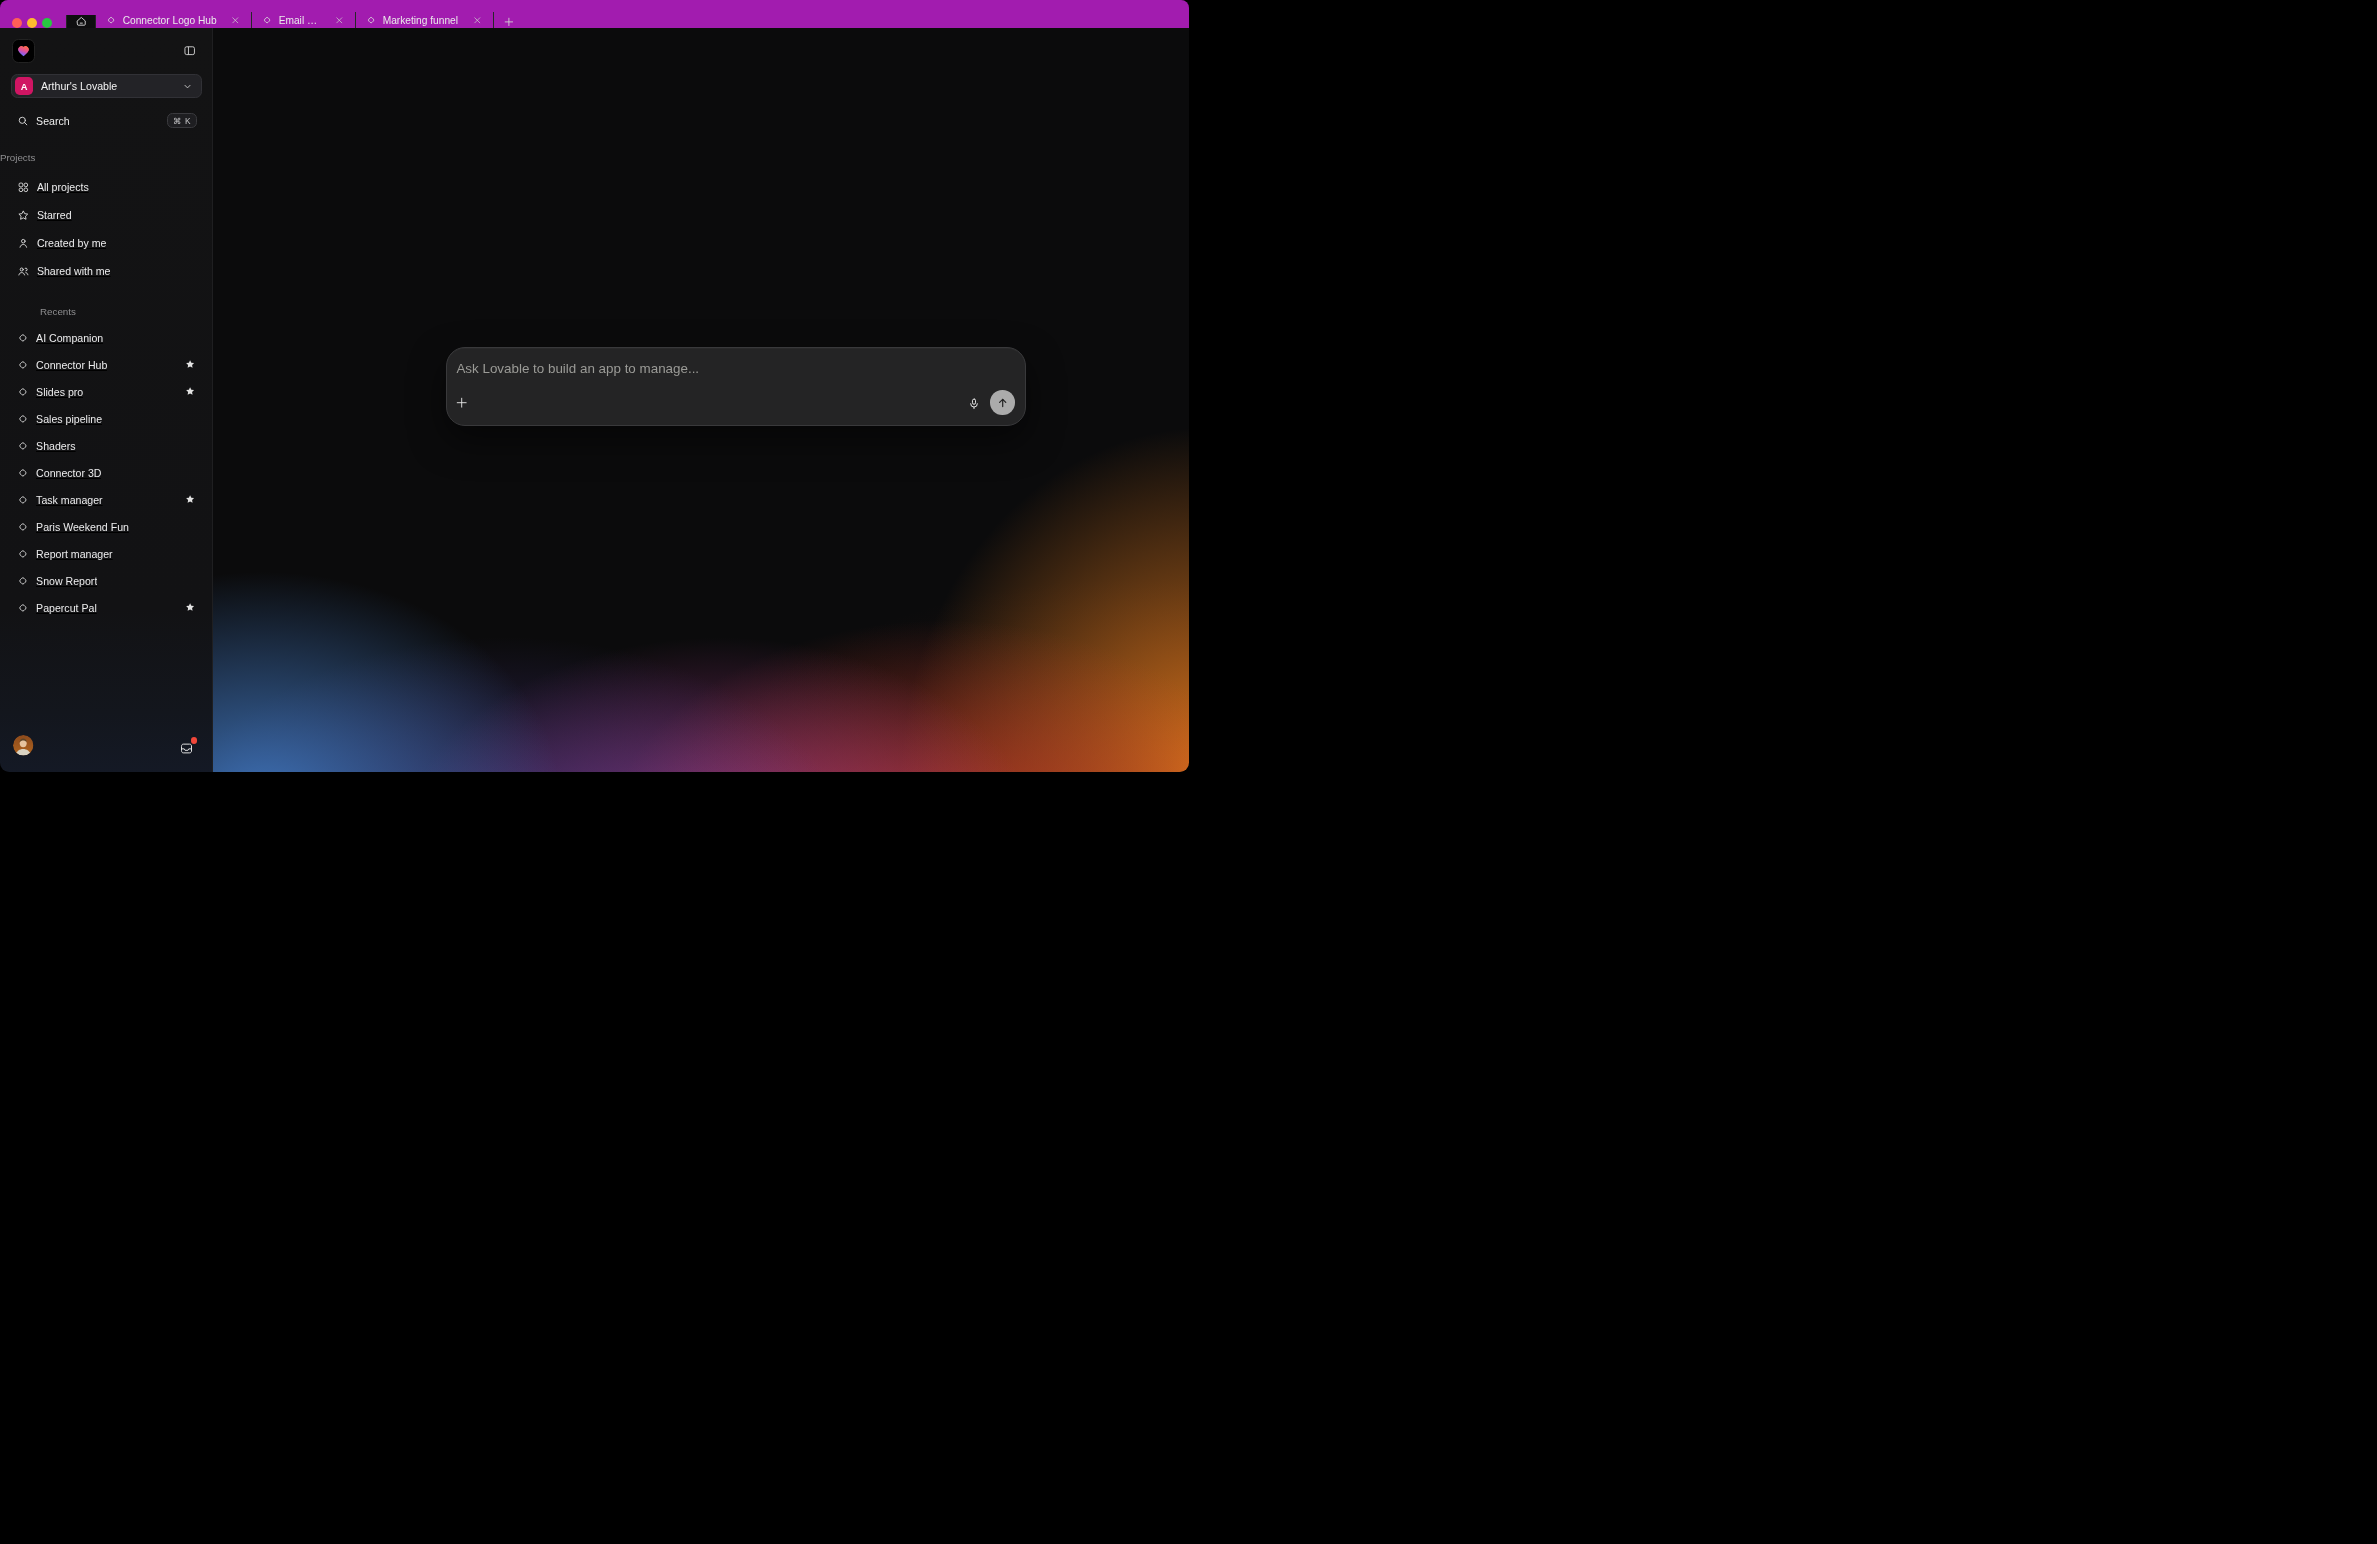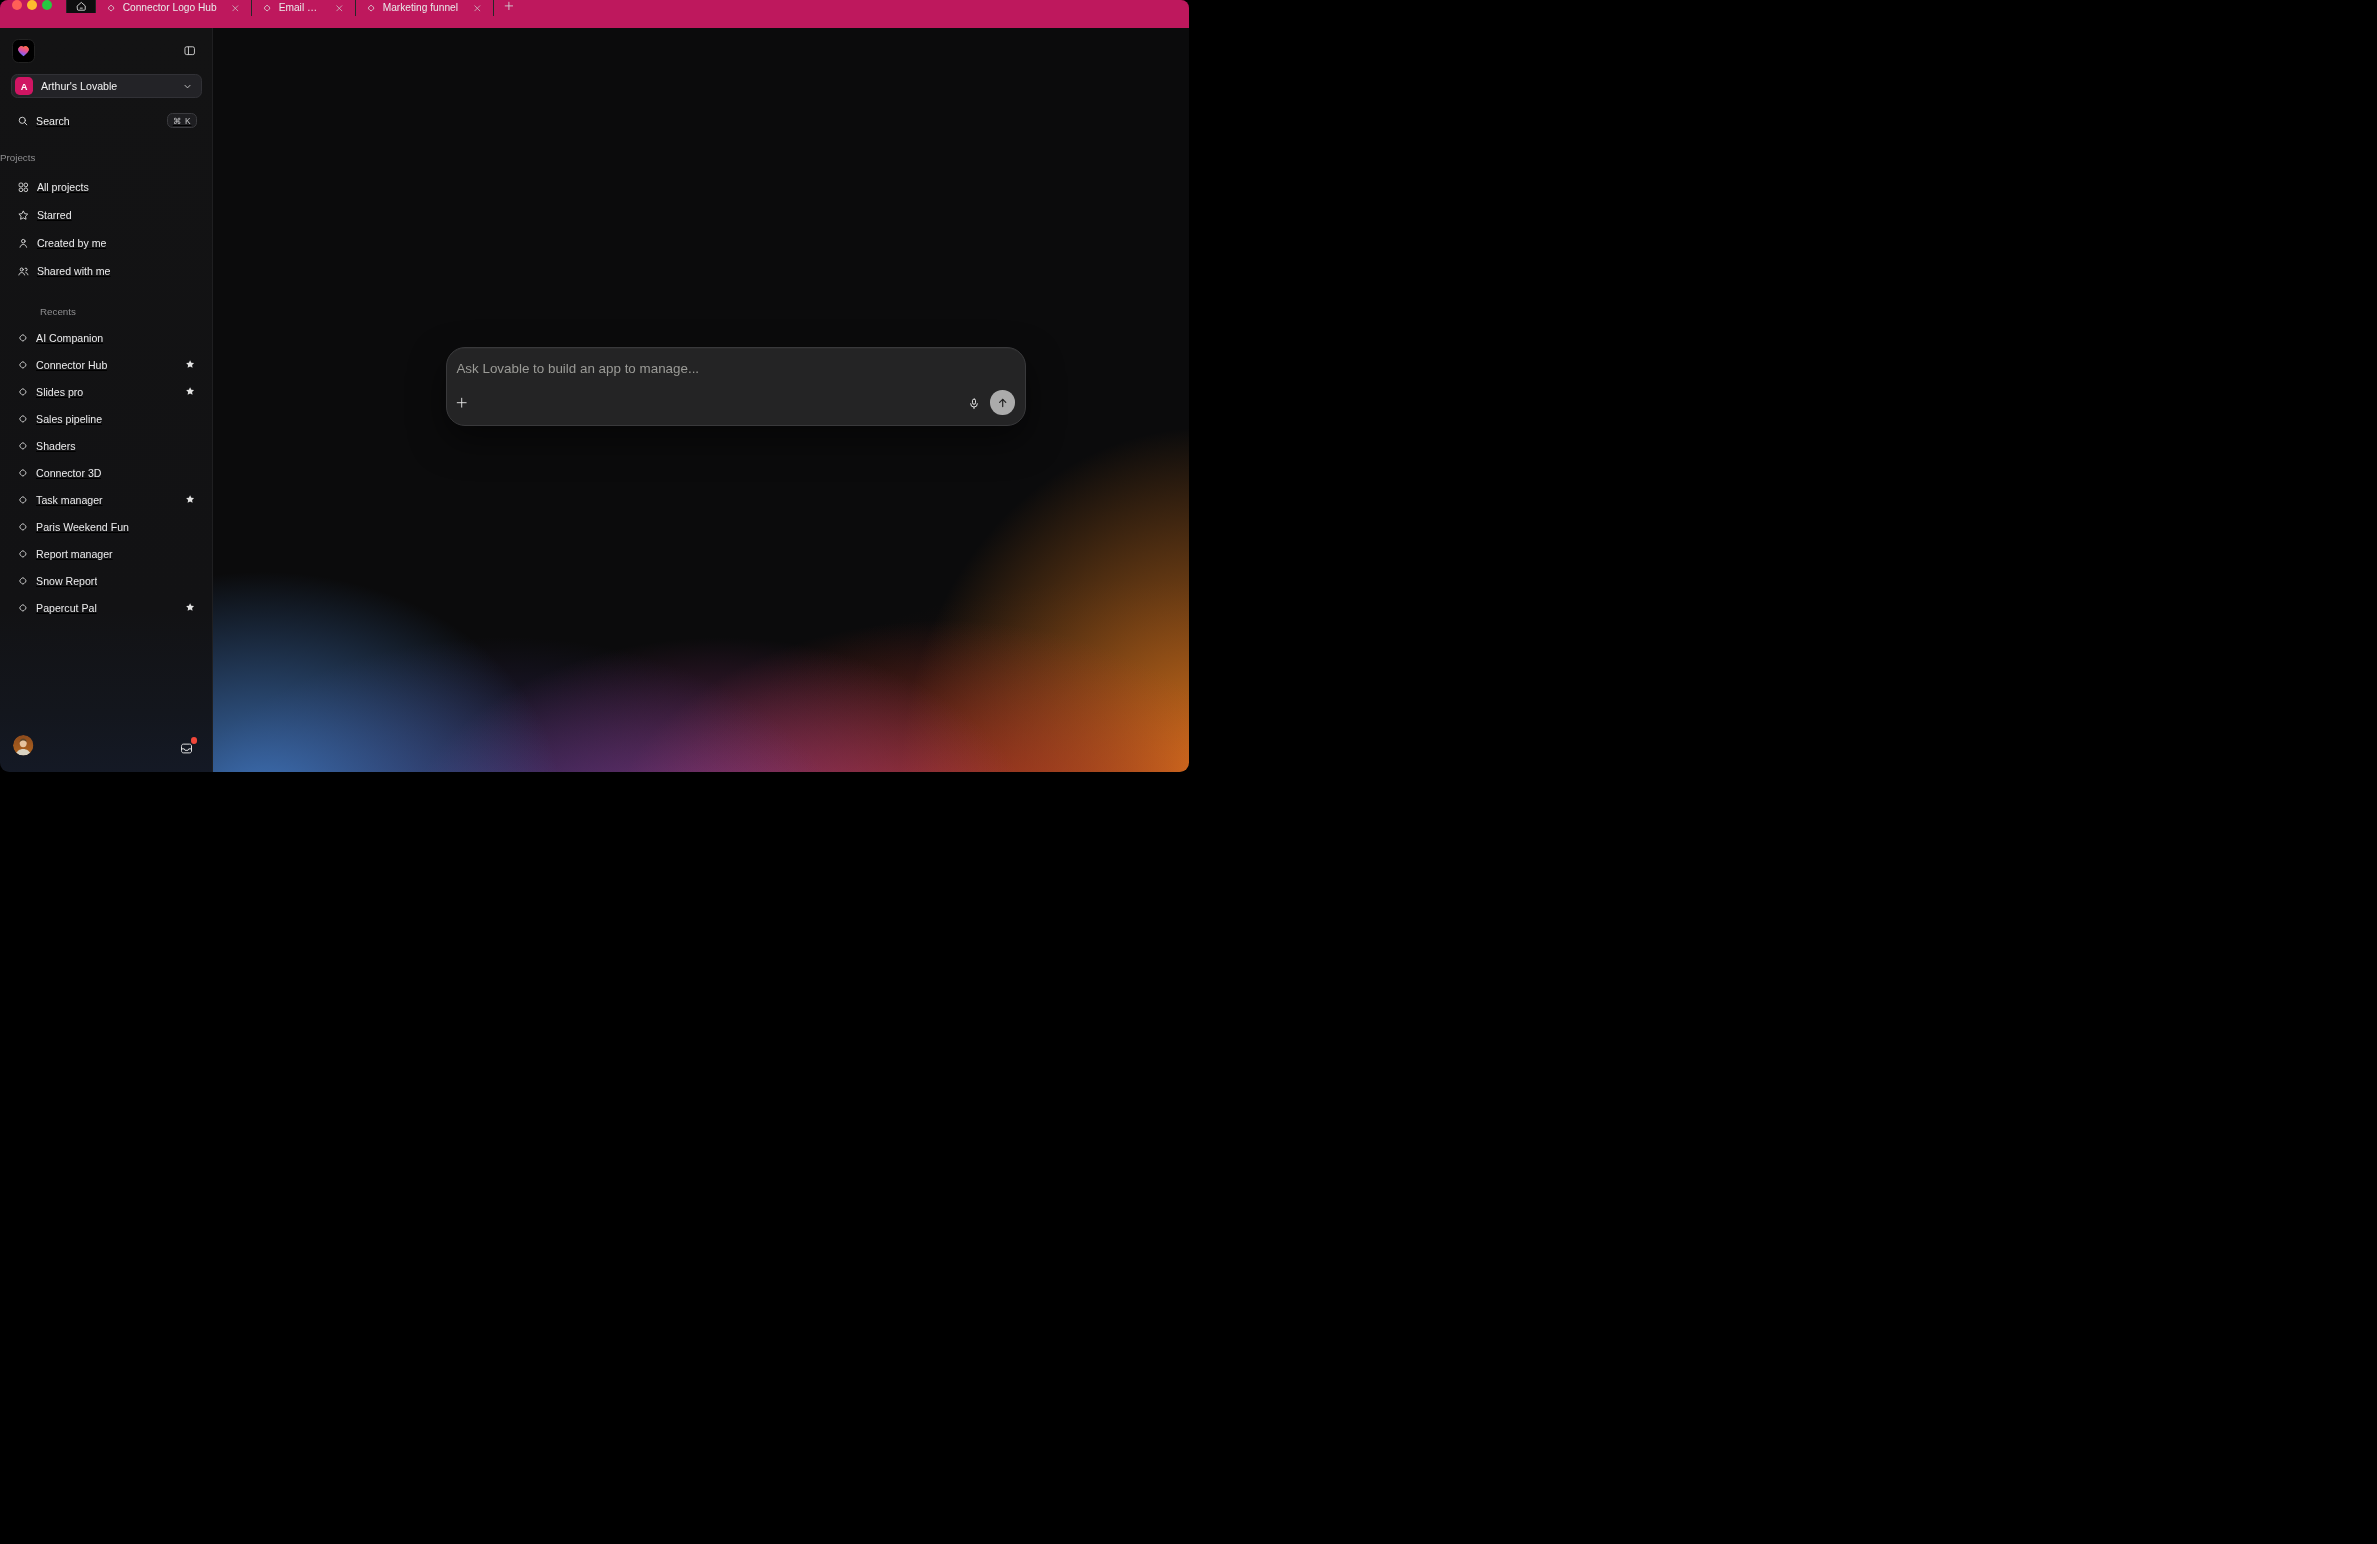--- a/index.html
+++ b/index.html
@@ -2,21 +2,21 @@
 <html style="font-size:12.6px"><head>
 <meta charset="utf-8">
 <style>
   html,body{margin:0;padding:0;background:#000;}
   body{width:1189px;height:772px;overflow:hidden;font-family:"Liberation Sans",sans-serif;
        -webkit-font-smoothing:antialiased;}
   .window{position:absolute;left:0;top:0;width:1189px;height:772px;background:#0b0b0c;
           border-radius:7.9px 7.9px 9.4px 9.4px;overflow:hidden;}
 
   
-  .tabbar{position:absolute;left:0;top:0;right:0;height:28px;background:#be185d;display:flex;align-items:flex-start;}
+  .tabbar{position:absolute;left:0;top:0;right:0;height:28px;background:#a21caf;display:flex;align-items:flex-end;}
   .traffic{width:66px;display:flex;align-items:center;gap:4.7px;padding-left:11.8px;box-sizing:border-box;flex:none;}
   .light{width:10.2px;height:10.2px;border-radius:50%;}
   .light.red{background:#ff5f57;}
   .light.yellow{background:#febc2e;}
   .light.green{background:#28c840;}
   .hometab{width:28px;flex:none;background:#0e0e0f;border-left:0.8px solid #242425;border-right:0.8px solid #242425;
            display:flex;align-items:center;justify-content:center;cursor:default;}
   .tab{flex:none;display:flex;align-items:center;gap:6.3px;padding:0 7.9px 0 10.2px;border-right:0.8px solid #272728;
        box-sizing:border-box;color:#eaeaea;}
   .tab .diamond{flex:none;color:#dcdcdc;}
@@ -35,21 +35,21 @@
   .panel-btn{position:absolute;right:11.8px;top:11.8px;width:22px;height:22px;display:flex;align-items:center;
              justify-content:center;color:#d8d8d8;border-radius:4.7px;}
   .workspace{position:absolute;left:11px;right:10.2px;top:46px;height:24.4px;background:#232327;
              border:0.8px solid #313136;border-radius:6.3px;display:flex;align-items:center;gap:7.9px;
              padding:0 7.9px 0 3.1px;box-sizing:border-box;}
   .ws-avatar{width:18px;height:18px;border-radius:4.7px;background:#d01563;color:#fff;font-size:9.4px;font-weight:700;
              display:flex;align-items:center;justify-content:center;flex:none;}
   .ws-name{flex:1;color:#f3f3f3;font-size:10.6px;white-space:nowrap;overflow:hidden;}
   .ws-chevron{flex:none;color:#cacaca;}
   .searchrow{position:absolute;left:11px;right:10.2px;top:81px;height:23.6px;display:flex;align-items:center;
-             gap:7px;padding:0 4.7px 0 6.3px;box-sizing:border-box;border-radius:6.3px;text-decoration:underline;}
+             gap:7px;padding:0 4.7px 0 6.3px;box-sizing:border-box;border-radius:6.3px;}
   .searchrow .txt{flex:1;color:#ececec;font-size:10.6px;}
   .kbd{flex:none;border:0.8px solid #3a3a3e;background:#1e1e21;border-radius:5.5px;color:#c9c9cb;
        font-size:8.3px;padding:1.6px 4.7px;letter-spacing:0.8px;}
   .sec-label{position:absolute;left:0;color:#8e8e90;font-size:9.8px;}
   .lbl-projects{top:124px;}
   .lbl-recents{top:278px;margin-left:40px;}
   .list{position:absolute;left:0;right:0;text-decoration:underline;}
   .list-projects{top:145px;}
   .list-recents{top:296px;}
   .srow{display:flex;align-items:center;padding-left:17.3px;gap:7px;color:#ededee;font-size:10.6px;cursor:default;}

